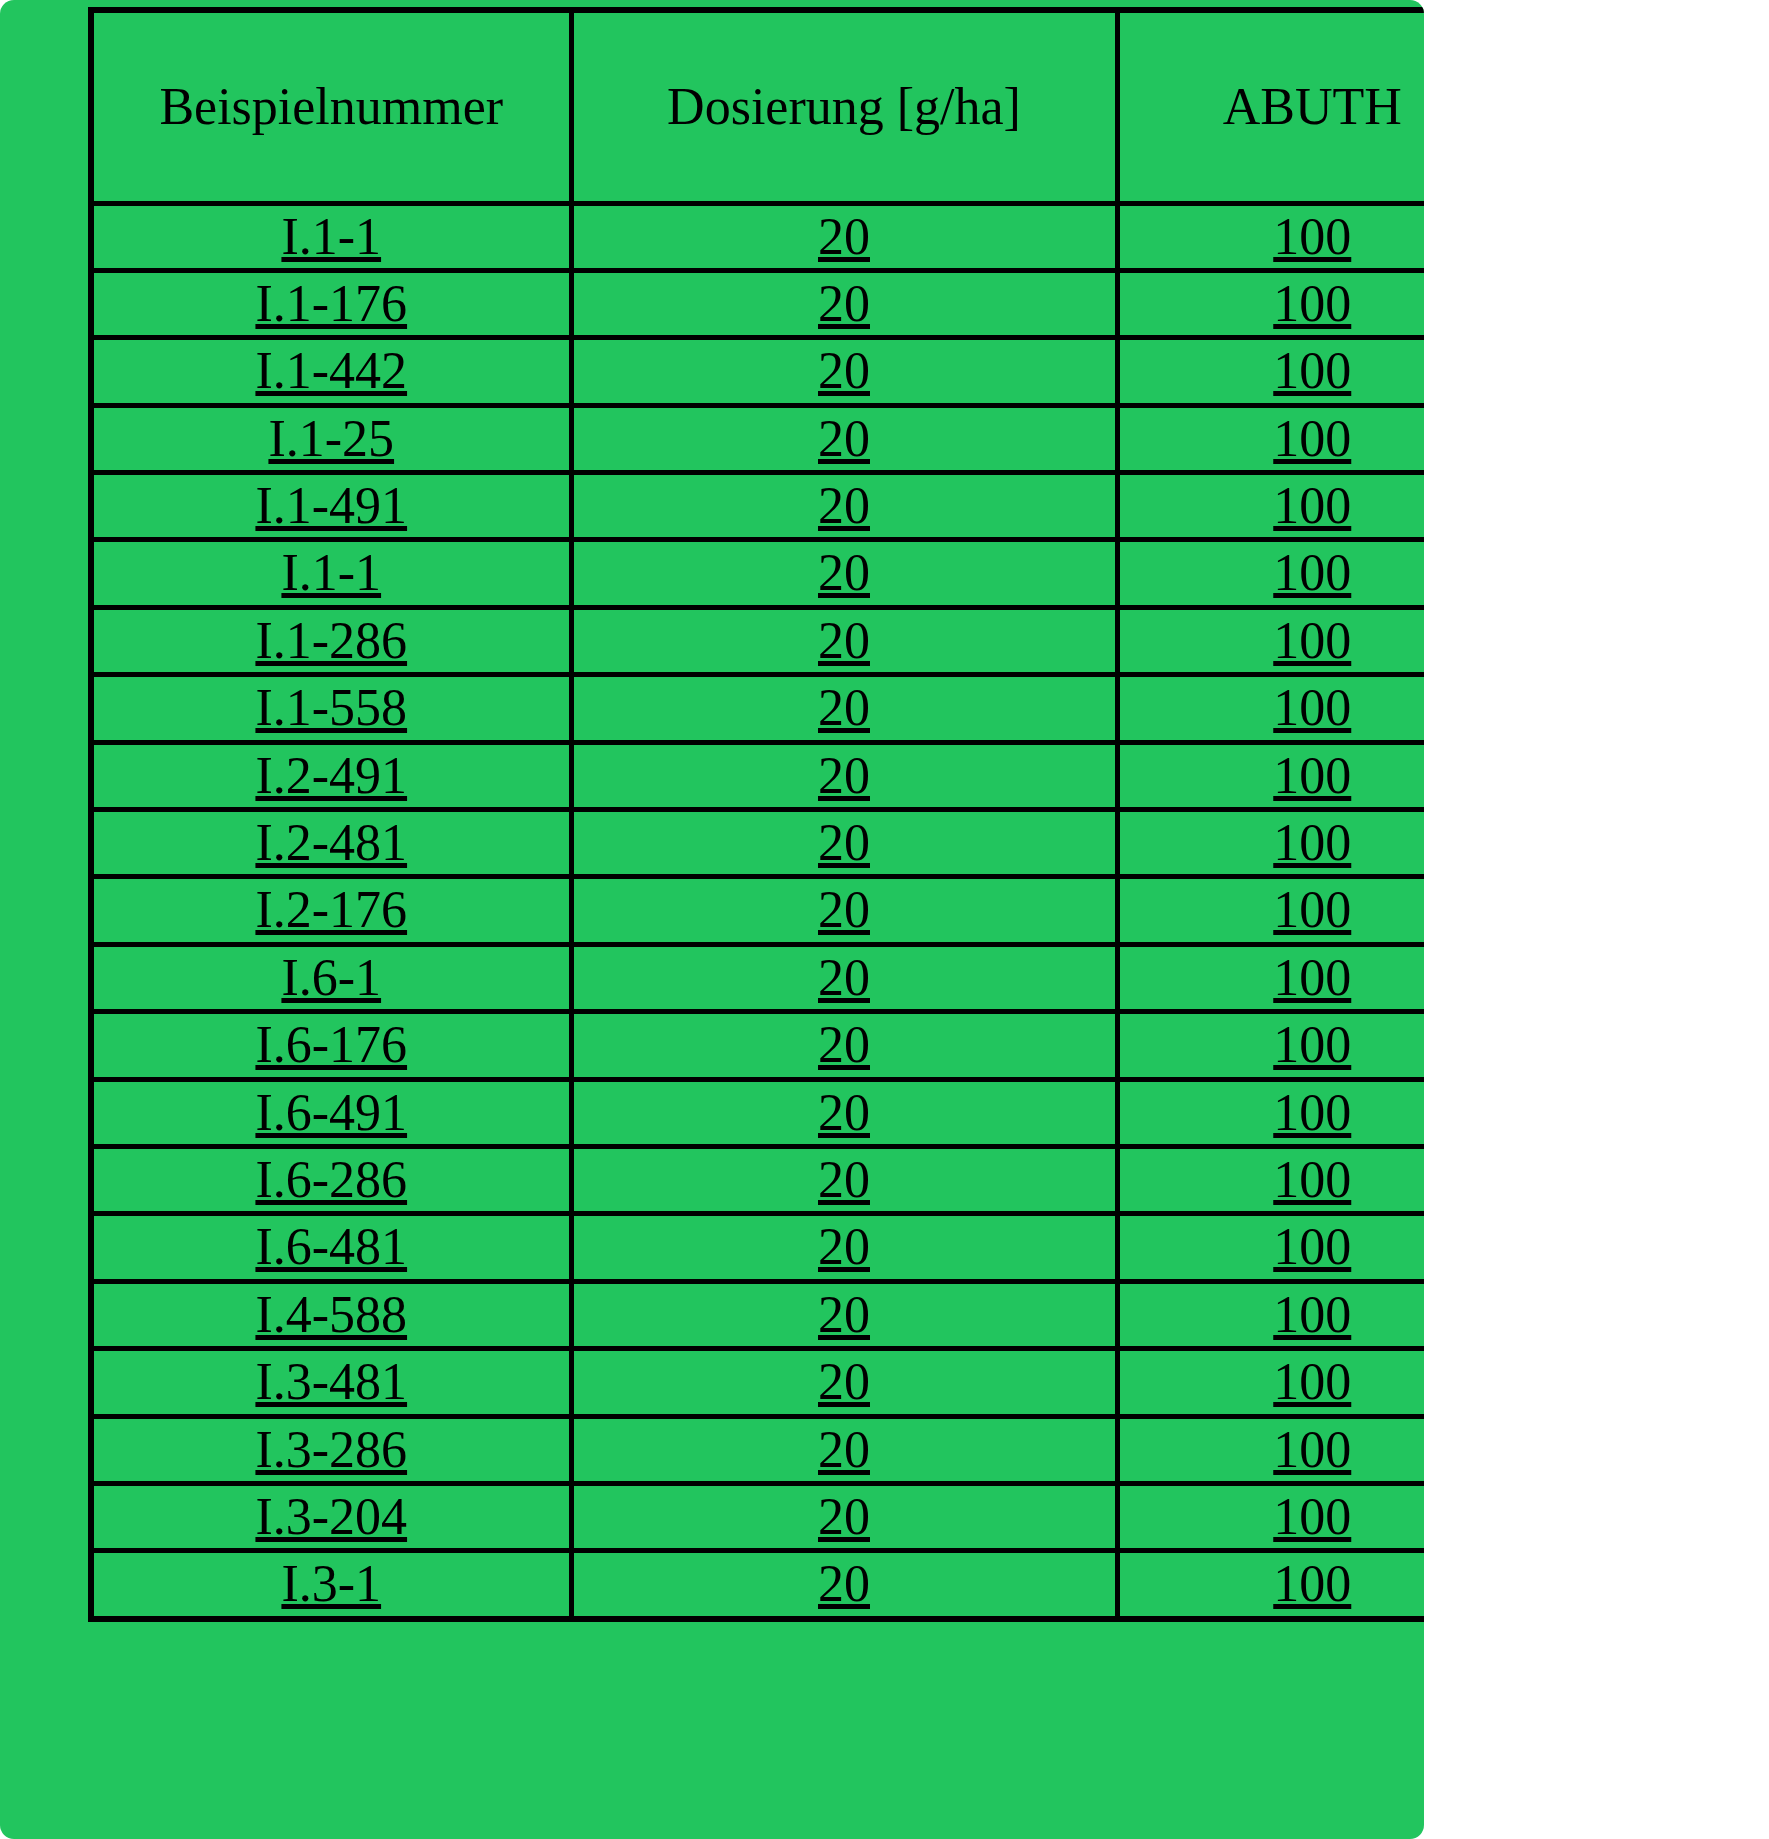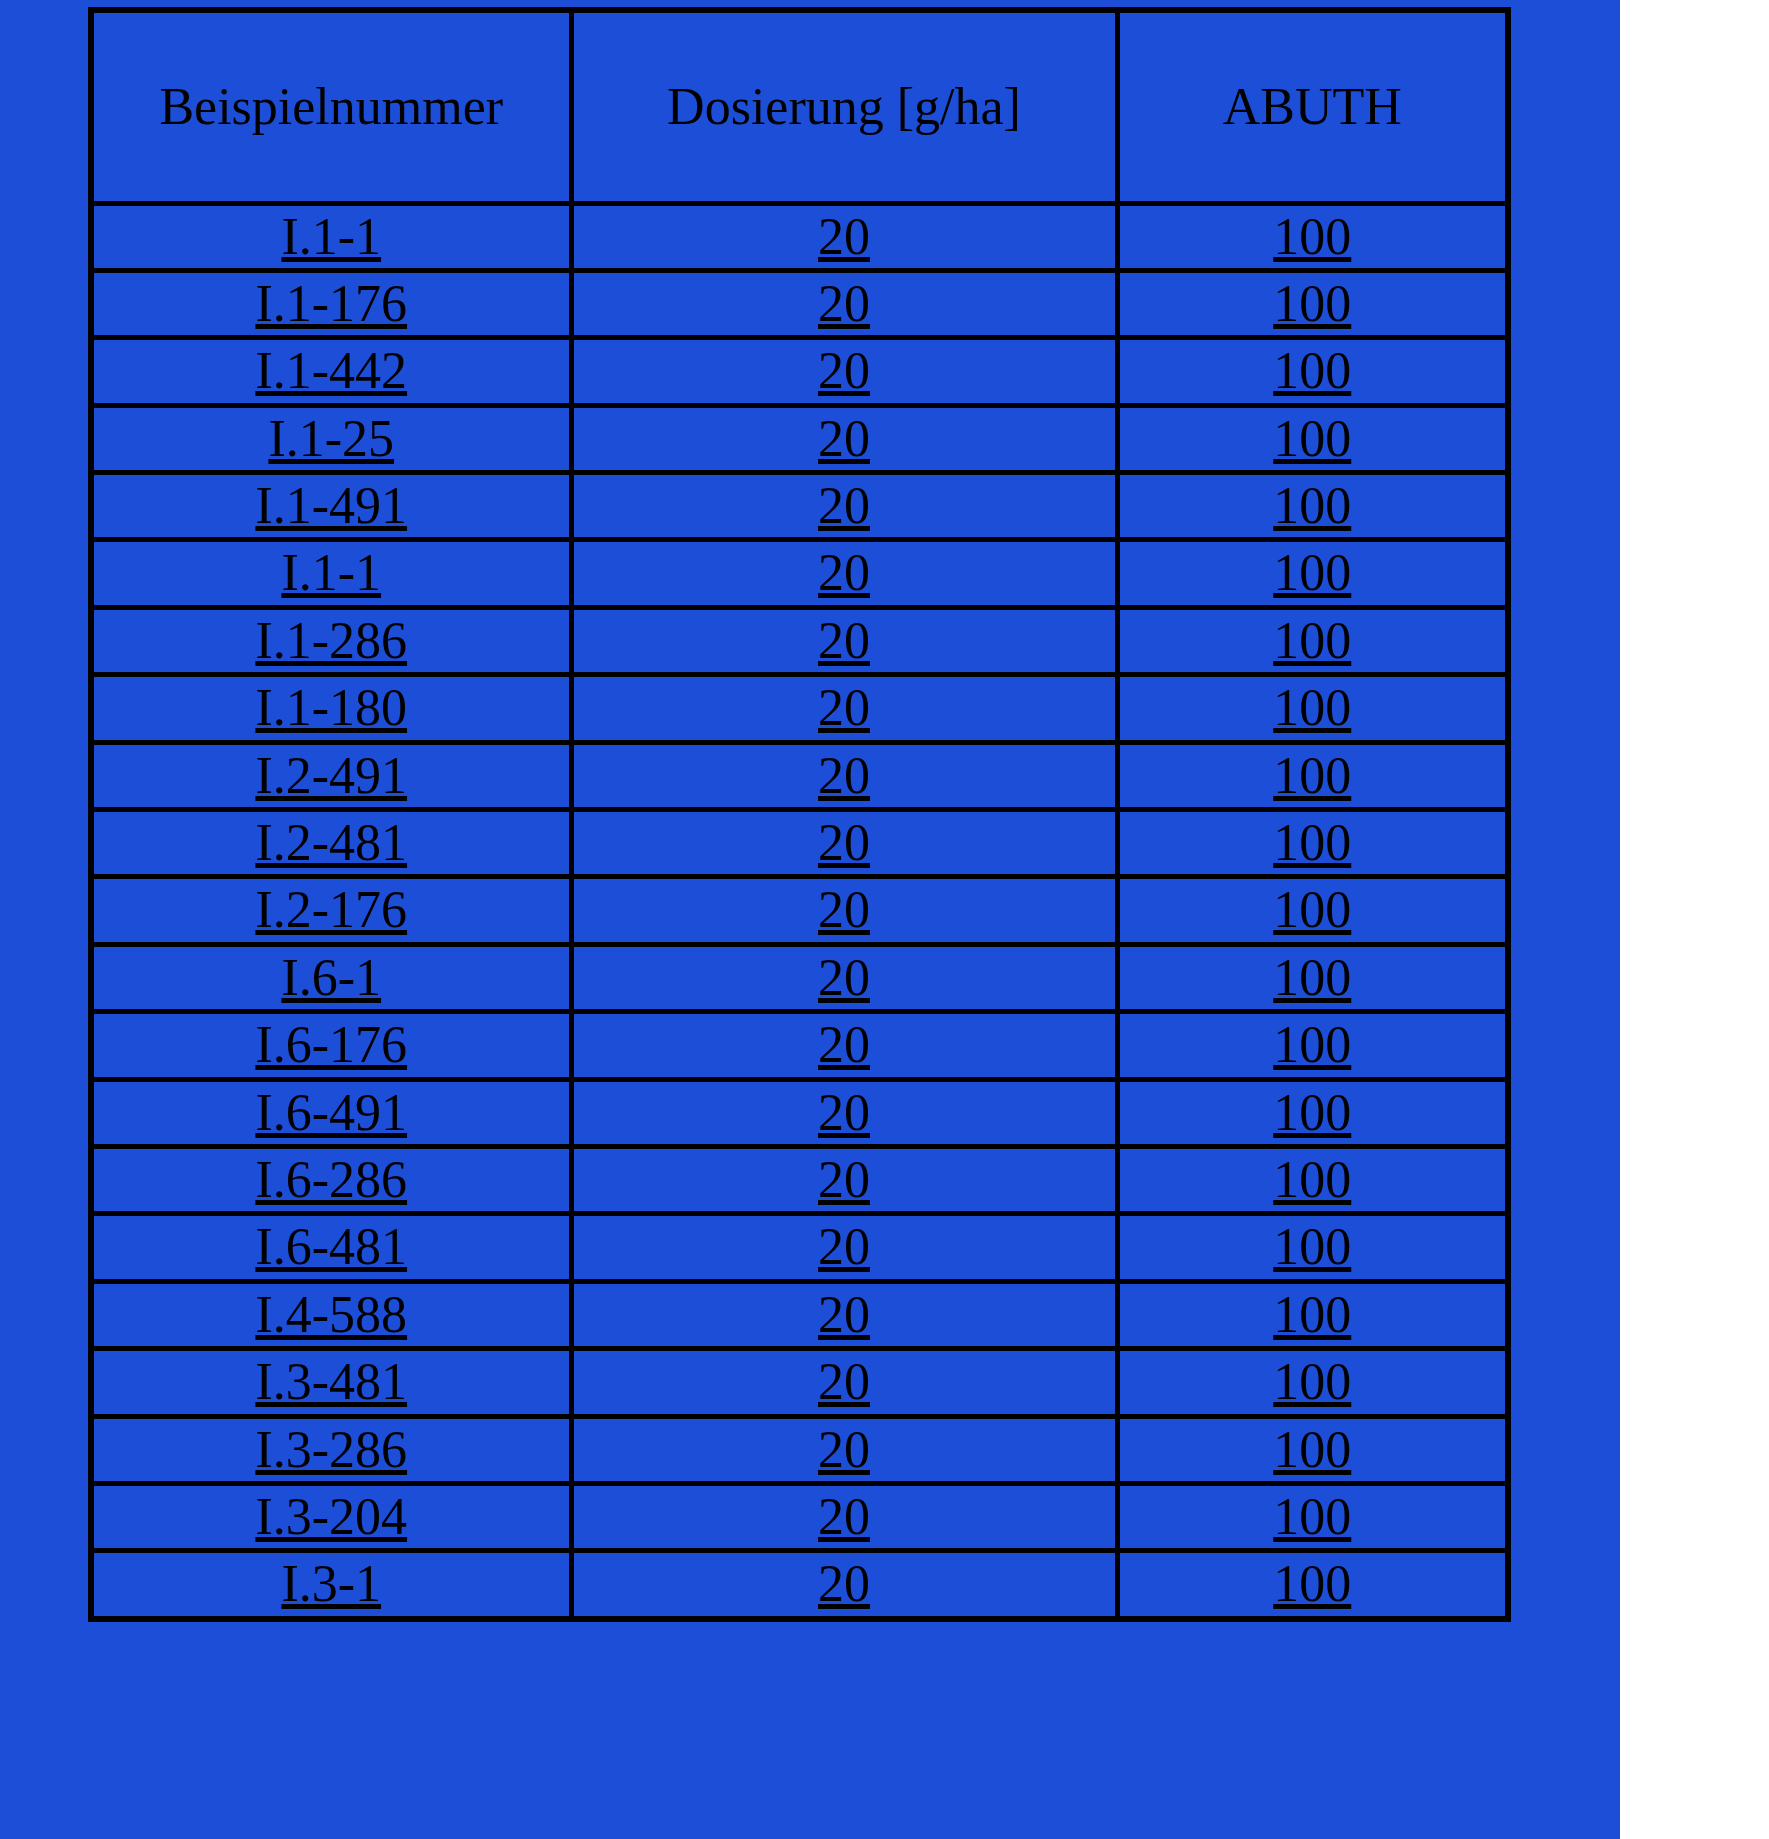--- a/index.html
+++ b/index.html
@@ -8,24 +8,25 @@
     background: #ffffff;
   }
   body {
     width: 1769px;
     height: 1839px;
     font-family: "Liberation Serif", "DejaVu Serif", serif;
     color: #000000;
   }
   .page {
     position: relative;
-    width: 1620px;
+    width: 1424px;
     height: 1839px;
-    background: #1d4ed8;
+    background: #22c55e;
     overflow: hidden;
+    border-radius: 14px;
   }
   table.data-table {
     position: absolute;
     left: 88px;
     top: 7px;
     border-collapse: collapse;
     table-layout: fixed;
     width: 1417px;
     border: 6px solid #000000;
   }
@@ -99,21 +100,21 @@
           <td>I.1-1</td>
           <td>20</td>
           <td>100</td>
         </tr>
         <tr>
           <td>I.1-286</td>
           <td>20</td>
           <td>100</td>
         </tr>
         <tr>
-          <td>I.1-180</td>
+          <td>I.1-558</td>
           <td>20</td>
           <td>100</td>
         </tr>
         <tr>
           <td>I.2-491</td>
           <td>20</td>
           <td>100</td>
         </tr>
         <tr>
           <td>I.2-481</td>

